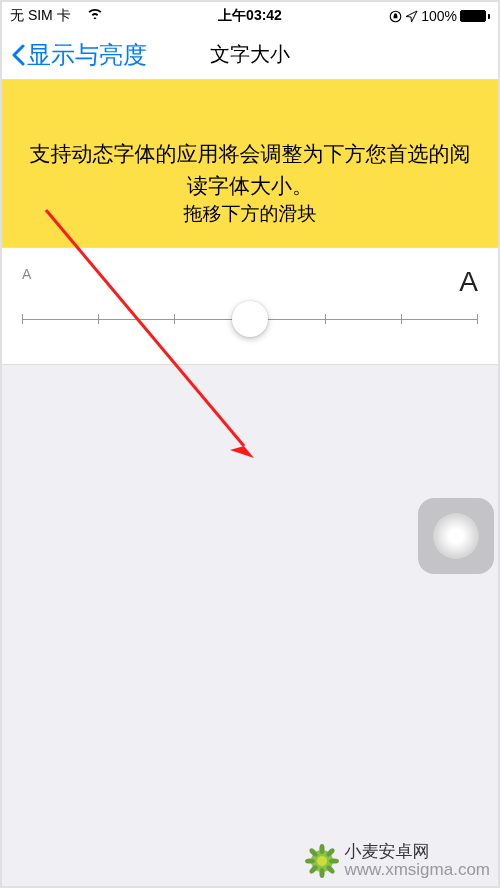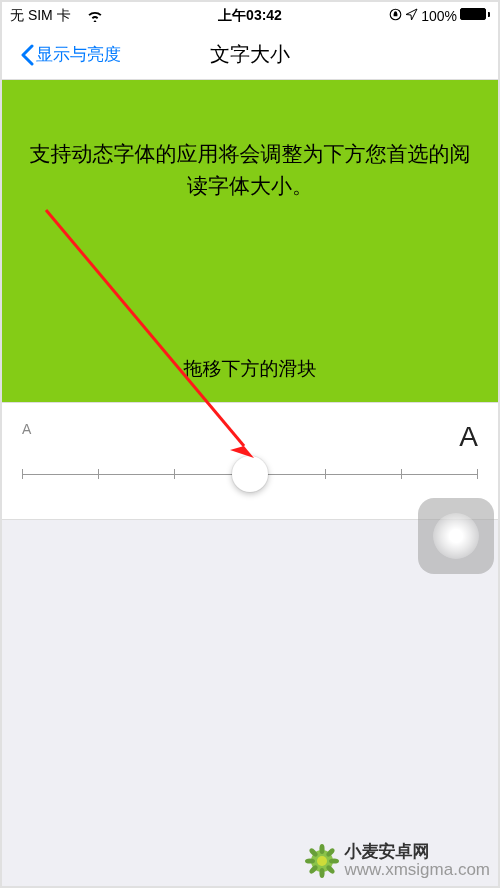--- a/index.html
+++ b/index.html
@@ -1,49 +1,49 @@
 <!DOCTYPE html>
 <html><head>
   <meta charset="utf-8">
   <style>
     *{margin:0;padding:0;box-sizing:border-box;font-family:-apple-system,"Helvetica Neue",sans-serif}
     body{width:500px;height:888px;background:#fff;position:relative;overflow:hidden;border:2px solid #e0e0e0}
     .status-bar{height:28px;display:flex;align-items:center;justify-content:space-between;padding:0 8px;font-size:14px;font-weight:500}
-    .status-left{display:flex;align-items:center;gap:16px}
+    .status-left{display:flex;gap:16px}
     .status-center{position:absolute;left:50%;transform:translateX(-50%);font-weight:600}
-    .status-right{display:flex;align-items:flex-start;gap:3px}
+    .status-right{display:flex;align-items:center;gap:3px}
     .wifi-icon svg,.lock-icon svg,.loc-icon svg{display:block}
     .battery{display:flex;align-items:center;gap:2px}
     .battery-body{width:26px;height:12px;border:1px solid #000;border-radius:2px;position:relative;background:#000}
     .battery-tip{width:2px;height:5px;background:#000;border-radius:0 1px 1px 0}
     .nav{height:50px;display:flex;align-items:center;position:relative;border-bottom:1px solid #ddd}
-    .back{display:flex;align-items:center;color:#007aff;font-size:17px;padding-left:18px;cursor:pointer}
+    .back{display:flex;align-items:center;color:#007aff;font-size:24px;padding-left:9px;cursor:pointer}
     .back svg{margin-right:2px}
     .title{position:absolute;left:50%;transform:translateX(-50%);font-size:20px;font-weight:400}
     .content{background:#efeff4;height:calc(100% - 78px);position:relative}
-    .content-inner{background:#84cc16;margin-top:0}
+    .content-inner{background:#fde047;margin-top:0}
     .desc{text-align:center;font-size:21px;line-height:1.5;padding:58px 22px 0;color:#000}
-    .hint{text-align:center;font-size:19px;color:#000;margin-top:155px;margin-bottom:20px}
+    .hint{text-align:center;font-size:19px;color:#000;margin-bottom:20px}
     .slider-box{background:#fff;border-top:1px solid #ddd;border-bottom:1px solid #ddd;padding:18px 20px 30px;position:relative}
     .slider-labels{display:flex;justify-content:space-between;margin-bottom:6px}
     .small-a{font-size:14px;color:#888}
     .big-a{font-size:28px;color:#222}
     .slider{position:relative;height:30px}
     .track{position:absolute;top:50%;left:0;right:0;height:1px;background:#999}
     .ticks{position:absolute;top:50%;left:0;right:0;transform:translateY(-50%);display:flex;justify-content:space-between}
     .tick{width:1px;height:10px;background:#999}
     .thumb{position:absolute;top:50%;left:50%;transform:translate(-50%,-50%);width:36px;height:36px;background:#fff;border-radius:50%;box-shadow:0 2px 6px rgba(0,0,0,0.25),0 0 0 1px rgba(0,0,0,0.05);cursor:grab}
     .arrow{position:absolute;pointer-events:none}
     .arrow svg{display:block}
     .assist{position:absolute;right:4px;top:418px;width:76px;height:76px;background:rgba(160,160,160,0.55);border-radius:16px;display:flex;align-items:center;justify-content:center}
     .assist-inner{width:46px;height:46px;border-radius:50%;background:radial-gradient(circle,#fff 20%,rgba(255,255,255,0.65) 45%,rgba(255,255,255,0.25) 70%,rgba(255,255,255,0) 72%)}
     .watermark{position:absolute;right:8px;bottom:6px;display:flex;align-items:center;gap:6px}
     .watermark-logo svg{display:block}
     .watermark-text{display:flex;flex-direction:column;line-height:1.1}
-    .wm-title{font-size:17px;font-weight:700;color:#333}
+    .wm-title{font-size:17px;font-weight:400;color:#333}
     .wm-url{font-size:17px;color:#999}
   </style>
 </head>
 <body>
 
 <div class="status-bar">
   <div class="status-left">
     <span>无 SIM 卡</span>
     <span class="wifi-icon">
       <svg width="16" height="12" viewBox="0 0 16 12">

